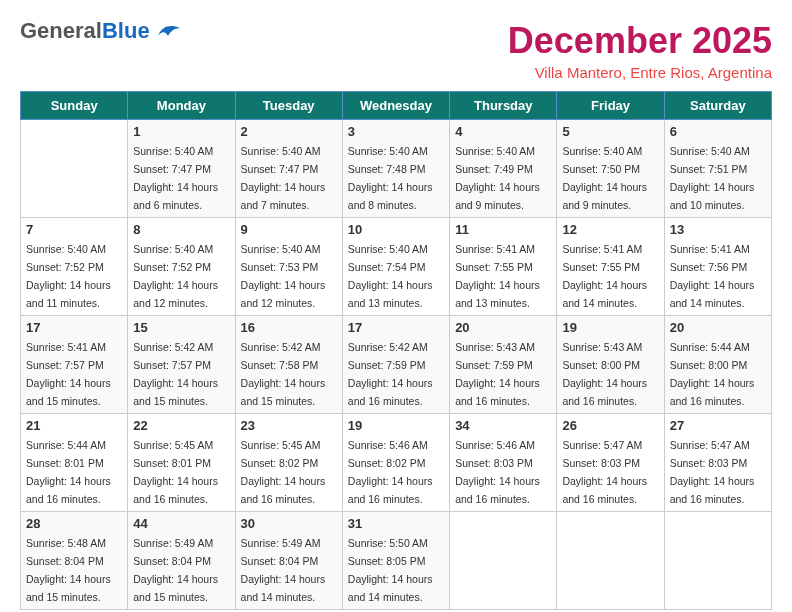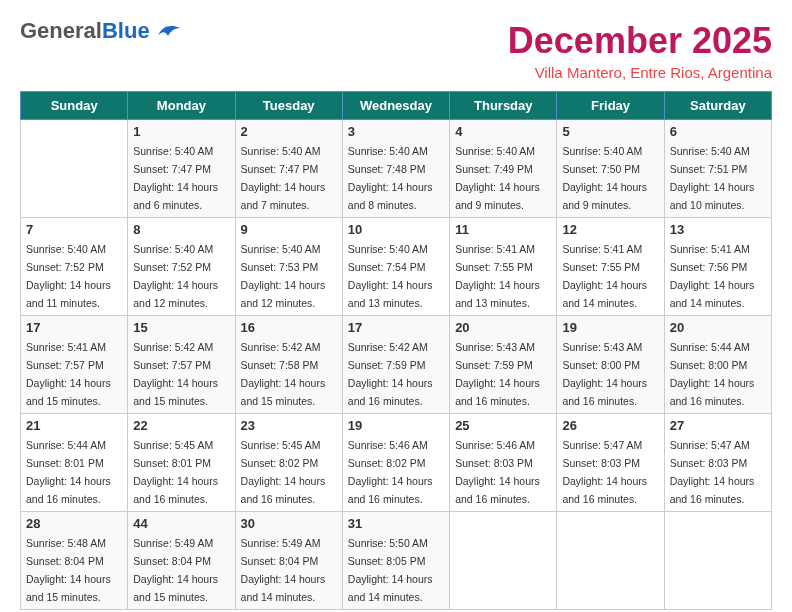--- a/index.html
+++ b/index.html
@@ -220,21 +220,21 @@
       </td>
         <td>
         <span class="day-number">23</span>
         <span class="day-info">Sunrise: 5:45 AM<br>Sunset: 8:02 PM<br>Daylight: 14 hours and 16 minutes.</span>
       </td>
         <td>
         <span class="day-number">19</span>
         <span class="day-info">Sunrise: 5:46 AM<br>Sunset: 8:02 PM<br>Daylight: 14 hours and 16 minutes.</span>
       </td>
         <td>
-        <span class="day-number">25</span>
+        <span class="day-number">34</span>
         <span class="day-info">Sunrise: 5:46 AM<br>Sunset: 8:03 PM<br>Daylight: 14 hours and 16 minutes.</span>
       </td>
         <td>
         <span class="day-number">26</span>
         <span class="day-info">Sunrise: 5:47 AM<br>Sunset: 8:03 PM<br>Daylight: 14 hours and 16 minutes.</span>
       </td>
         <td>
         <span class="day-number">27</span>
         <span class="day-info">Sunrise: 5:47 AM<br>Sunset: 8:03 PM<br>Daylight: 14 hours and 16 minutes.</span>
       </td>

